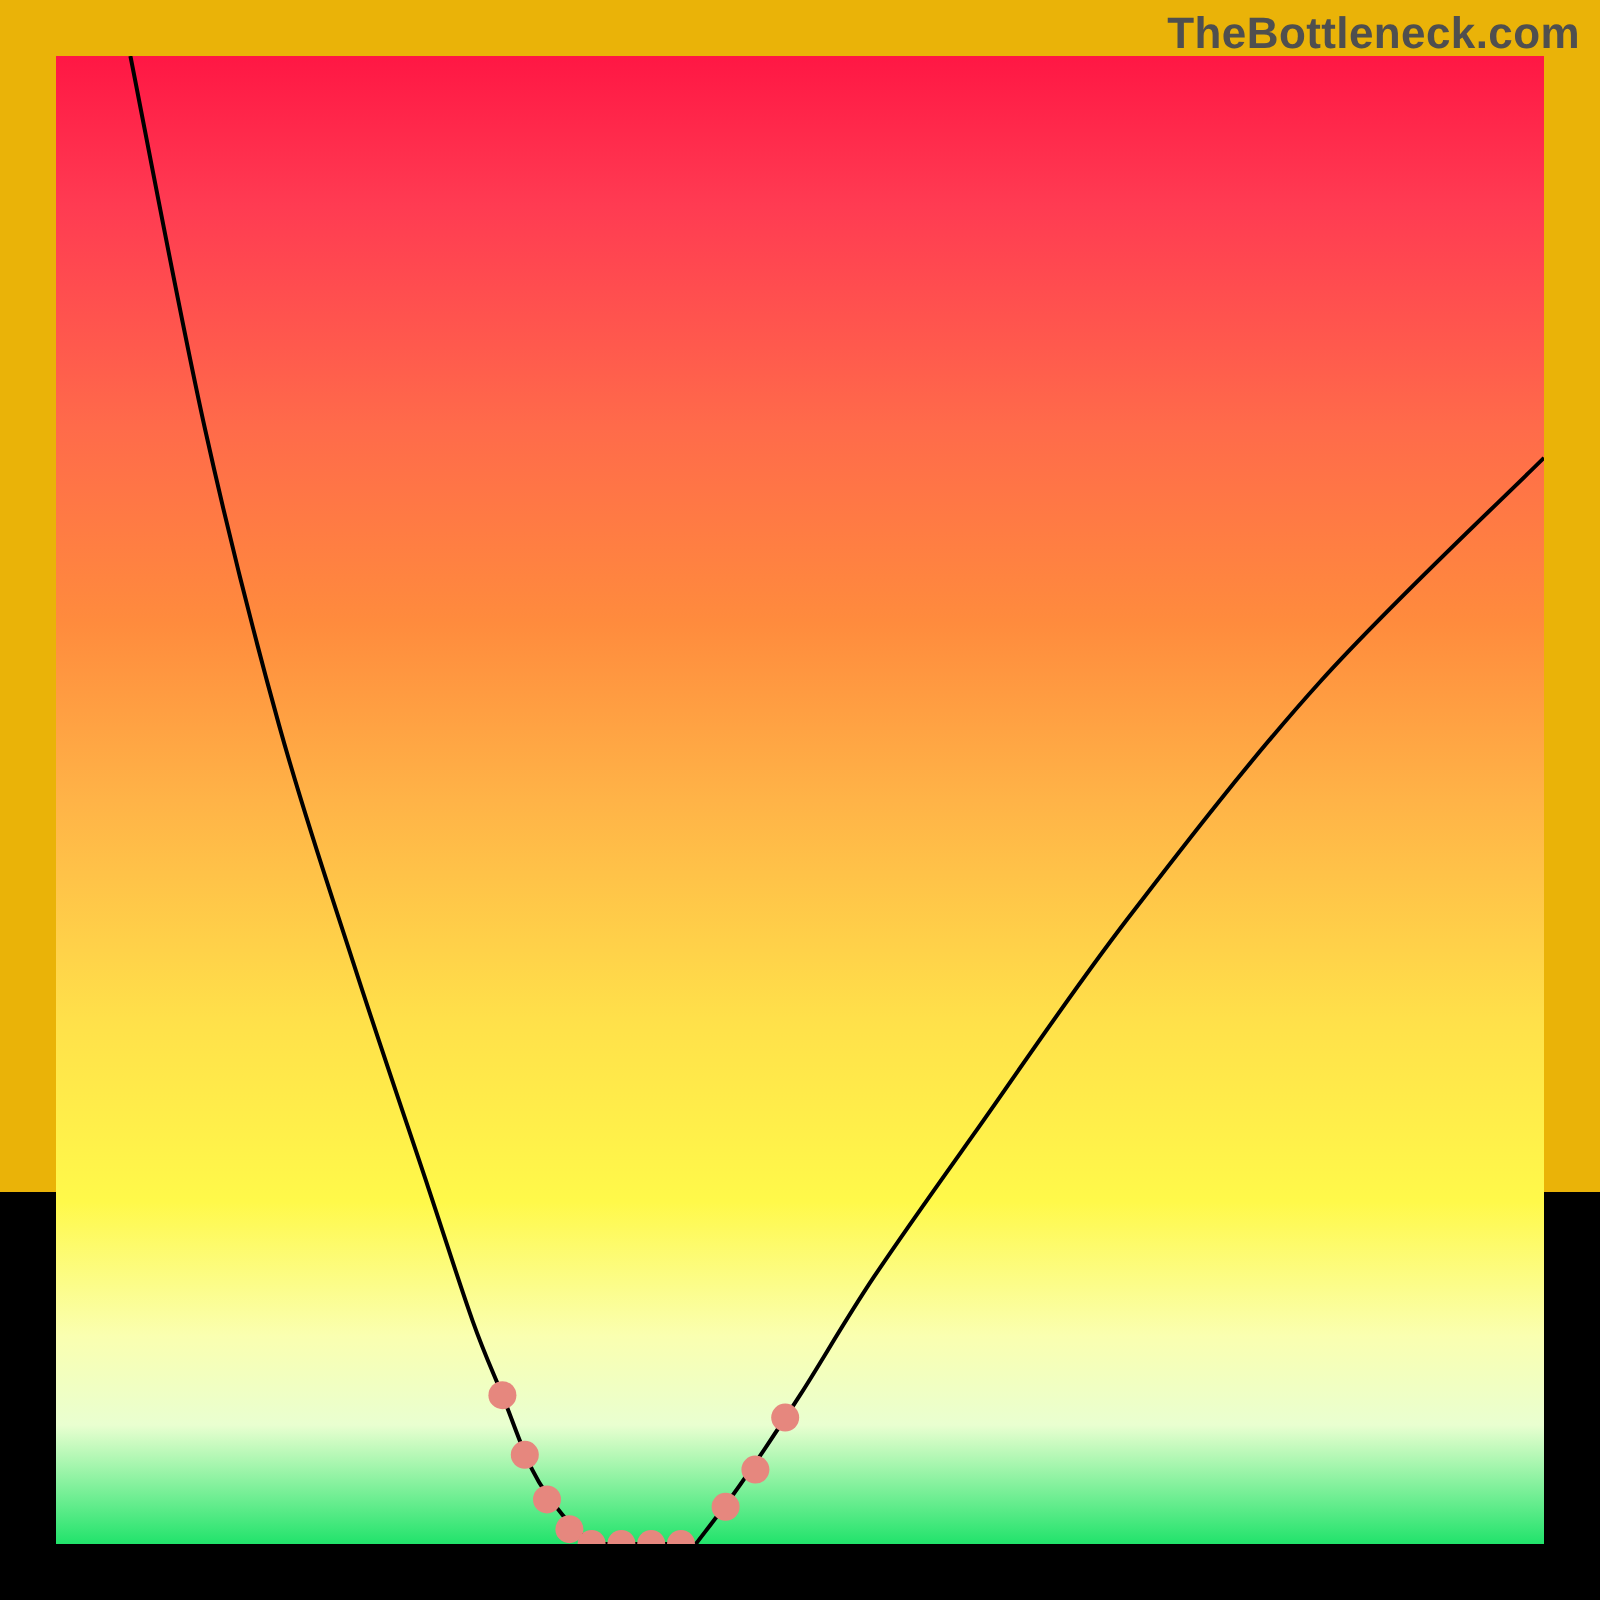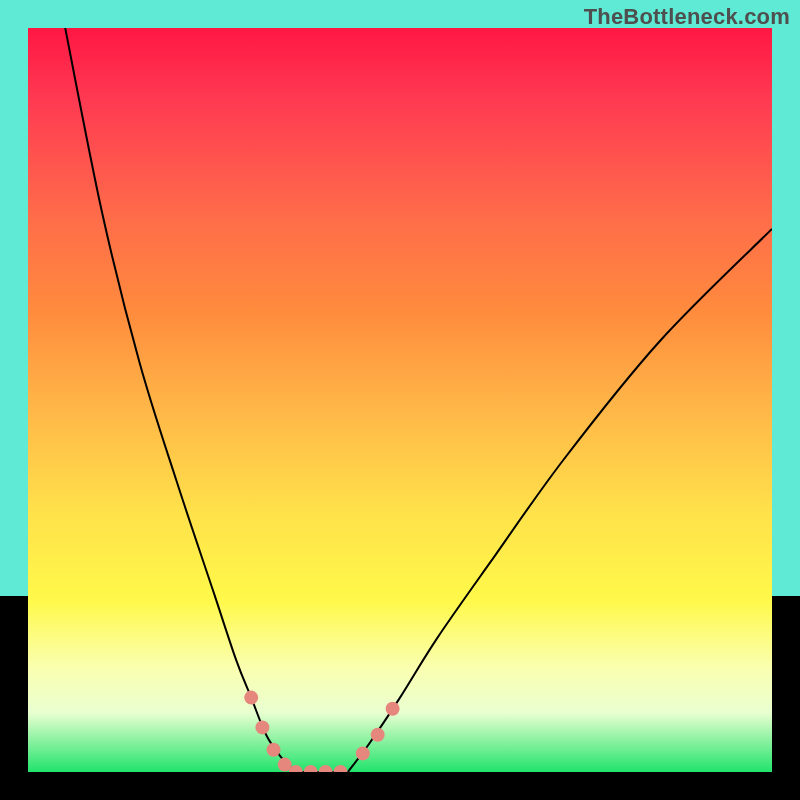--- a/index.html
+++ b/index.html
@@ -10,21 +10,21 @@
     background: #000;
     font-family: Arial, Helvetica, sans-serif;
     overflow: hidden;
   }
   .frame {
     position: absolute;
     left: 0;
     top: 0;
     width: 800px;
     height: 596px;
-    background: #5eead4;
+    background: #eab308;
   }
   .plot {
     position: absolute;
     left: 28px;
     top: 28px;
     width: 744px;
     height: 744px;
     overflow: hidden;
   }
   .gradient {

